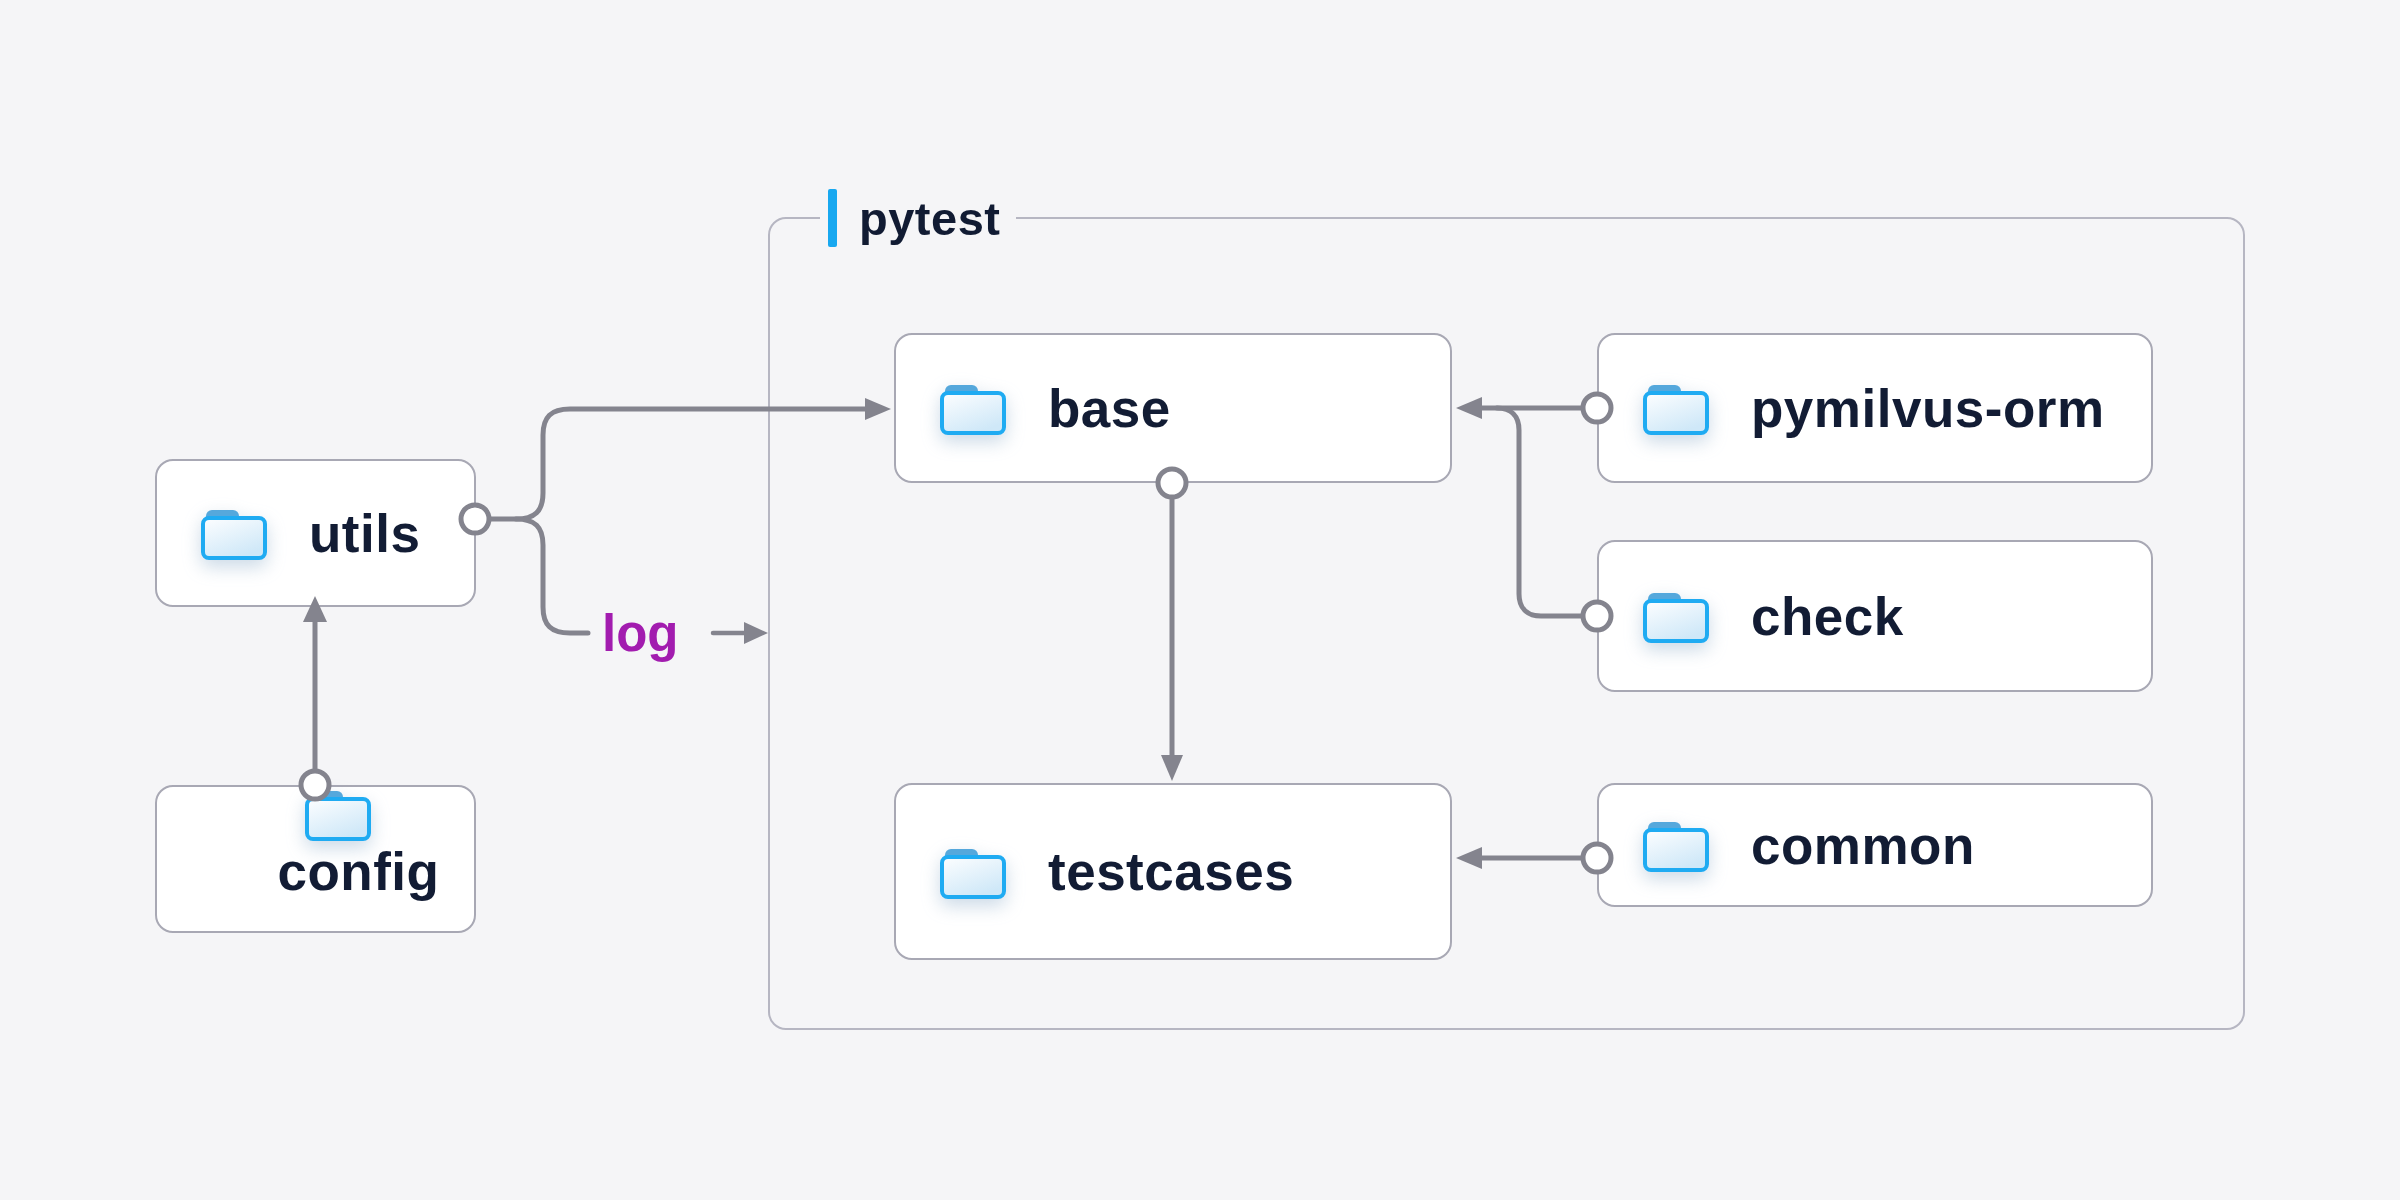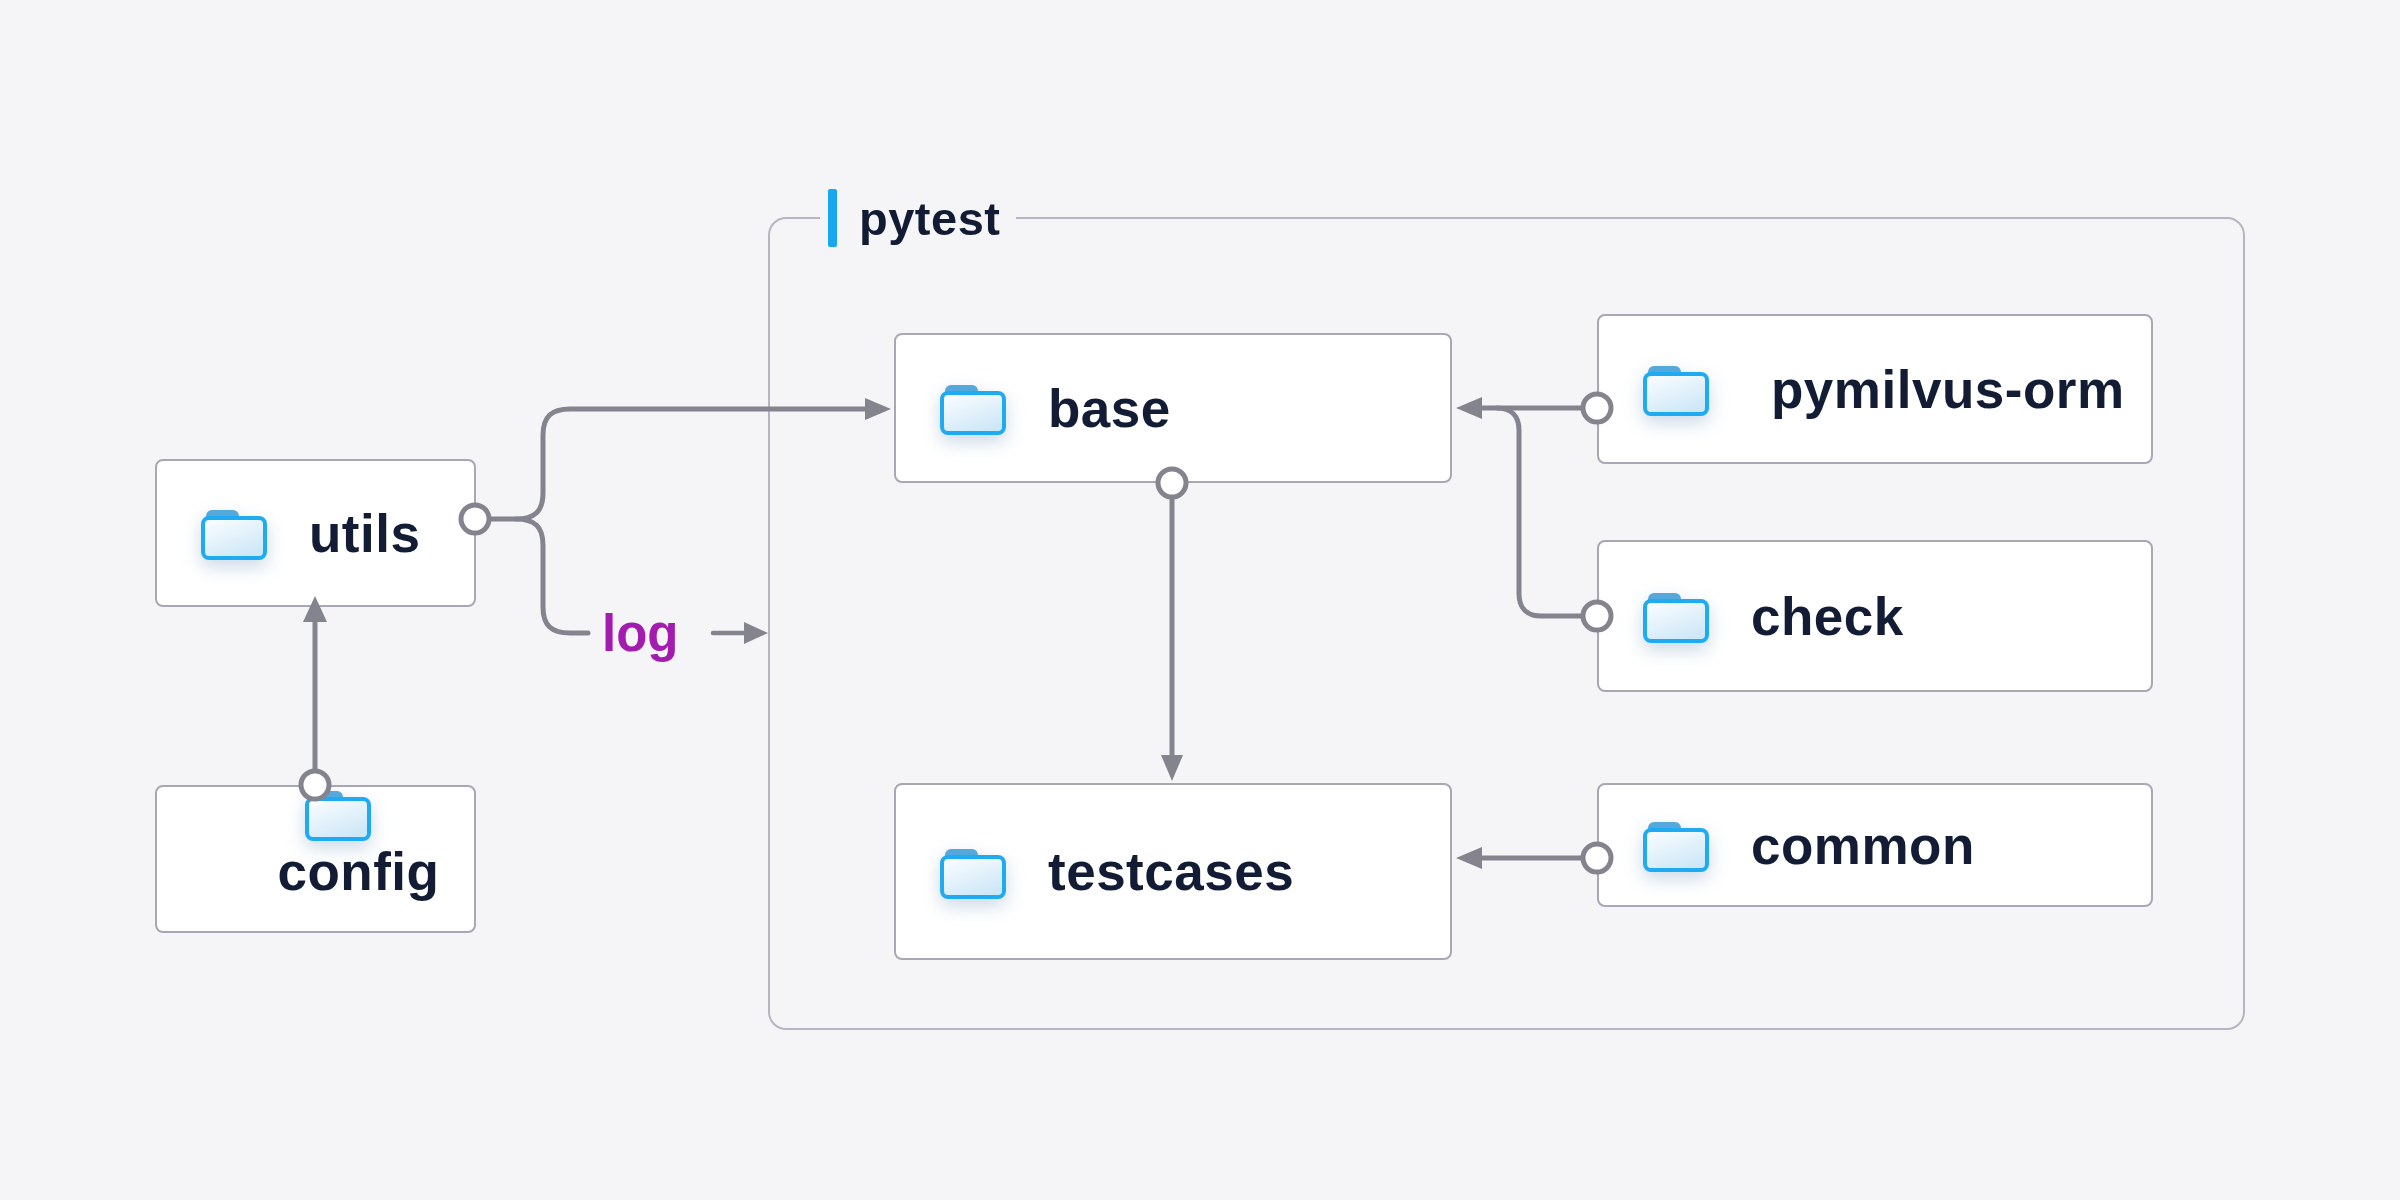--- a/index.html
+++ b/index.html
@@ -32,35 +32,35 @@
     margin-left:22px;
     font-size:47px;font-weight:700;color:#111b33;letter-spacing:.5px;
     white-space:nowrap;
     text-align:right;
   }
 
   
   .node{
     position:absolute;display:flex;align-items:center;
     background:#ffffff;
-    border:2px solid #a8a8b4;border-radius:8px;
+    border:2px solid #a8a8b4;border-radius:18px;
     box-sizing:border-box;
     padding-left:44px;
     z-index:2;
   }
   .node .folder{flex:0 0 auto;filter:drop-shadow(0 7px 9px rgba(110,150,185,.35));}
   .node .node-label{
     margin-left:42px;
     font-size:53px;font-weight:700;color:#121c34;letter-spacing:.5px;
     white-space:nowrap;
   }
   #node-utils    {left:155px;top:459px;width:321px;height:148px;}
   #node-config   {left:155px;top:785px;width:321px;height:148px;flex-direction:column;}
   #node-base     {left:894px;top:333px;width:558px;height:150px;}
-  #node-pymilvus {left:1597px;top:314px;width:556px;height:150px;gap:20px;}
+  #node-pymilvus {left:1597px;top:333px;width:556px;height:150px;}
   #node-check    {left:1597px;top:540px;width:556px;height:152px;text-align:center;}
   #node-testcases{left:894px;top:783px;width:558px;height:177px;}
   #node-common   {left:1597px;top:783px;width:556px;height:124px;}
 
   
   .edge-label{
     position:absolute;left:602px;top:604px;
     font-size:51px;font-weight:600;color:#a21caf;
     z-index:4;white-space:nowrap;
   }

